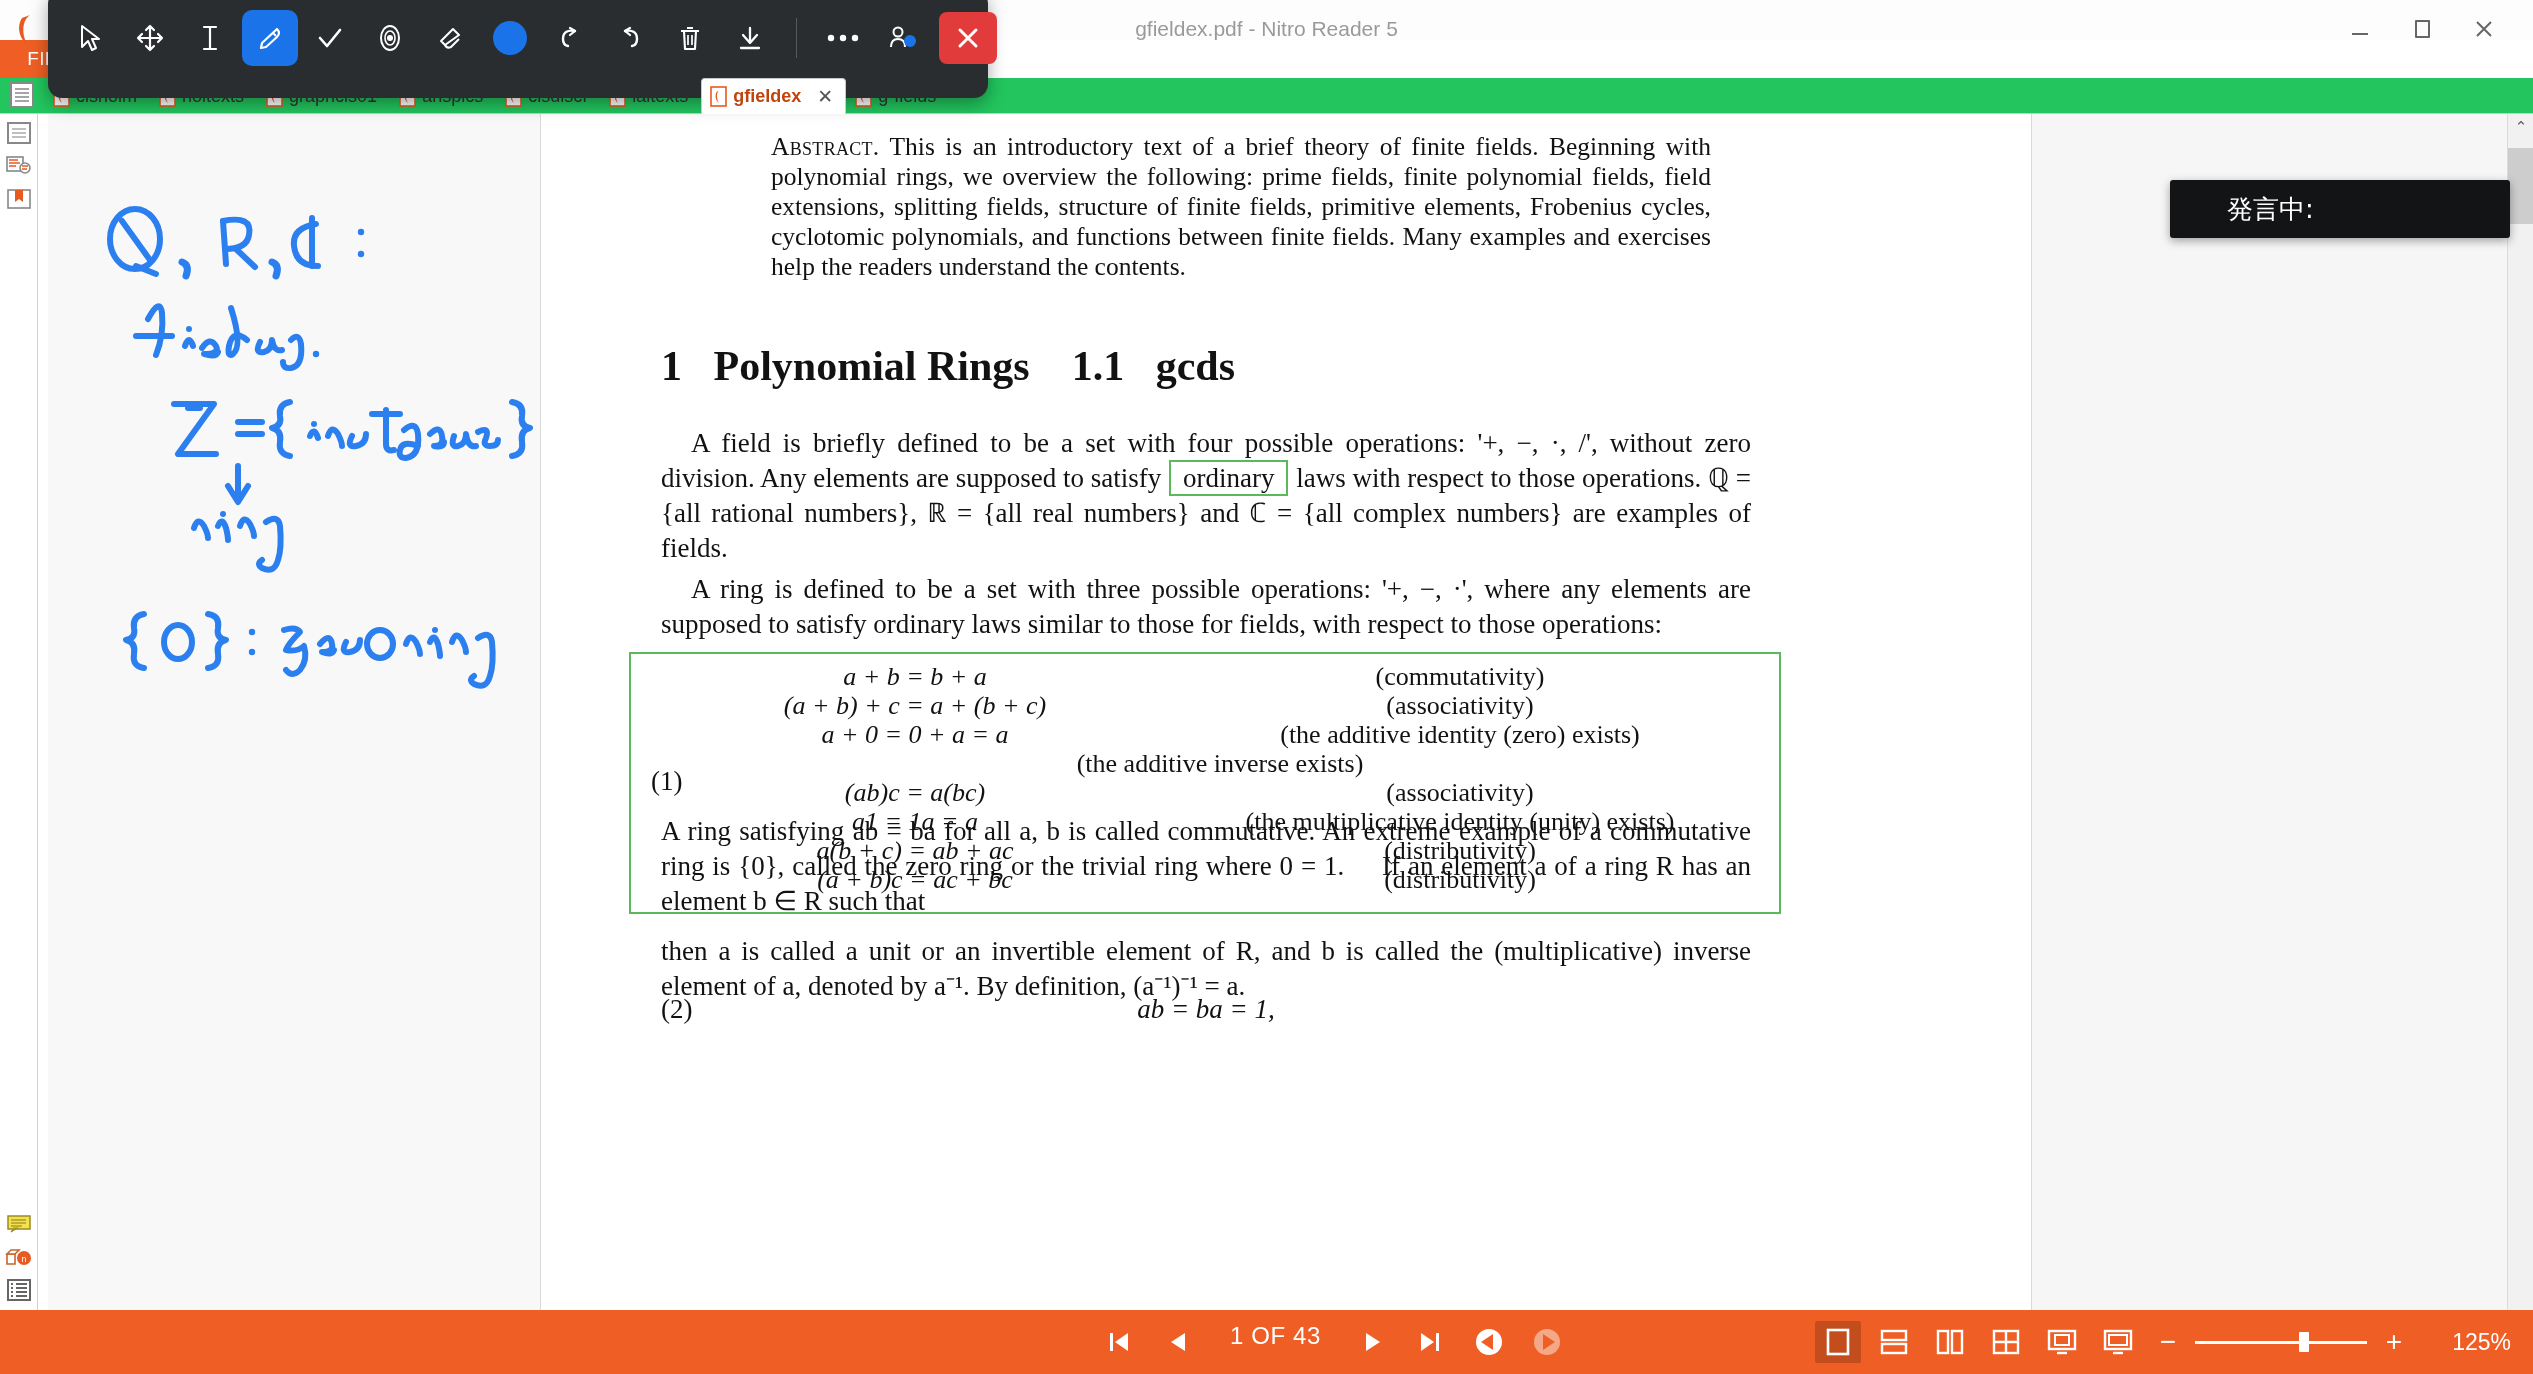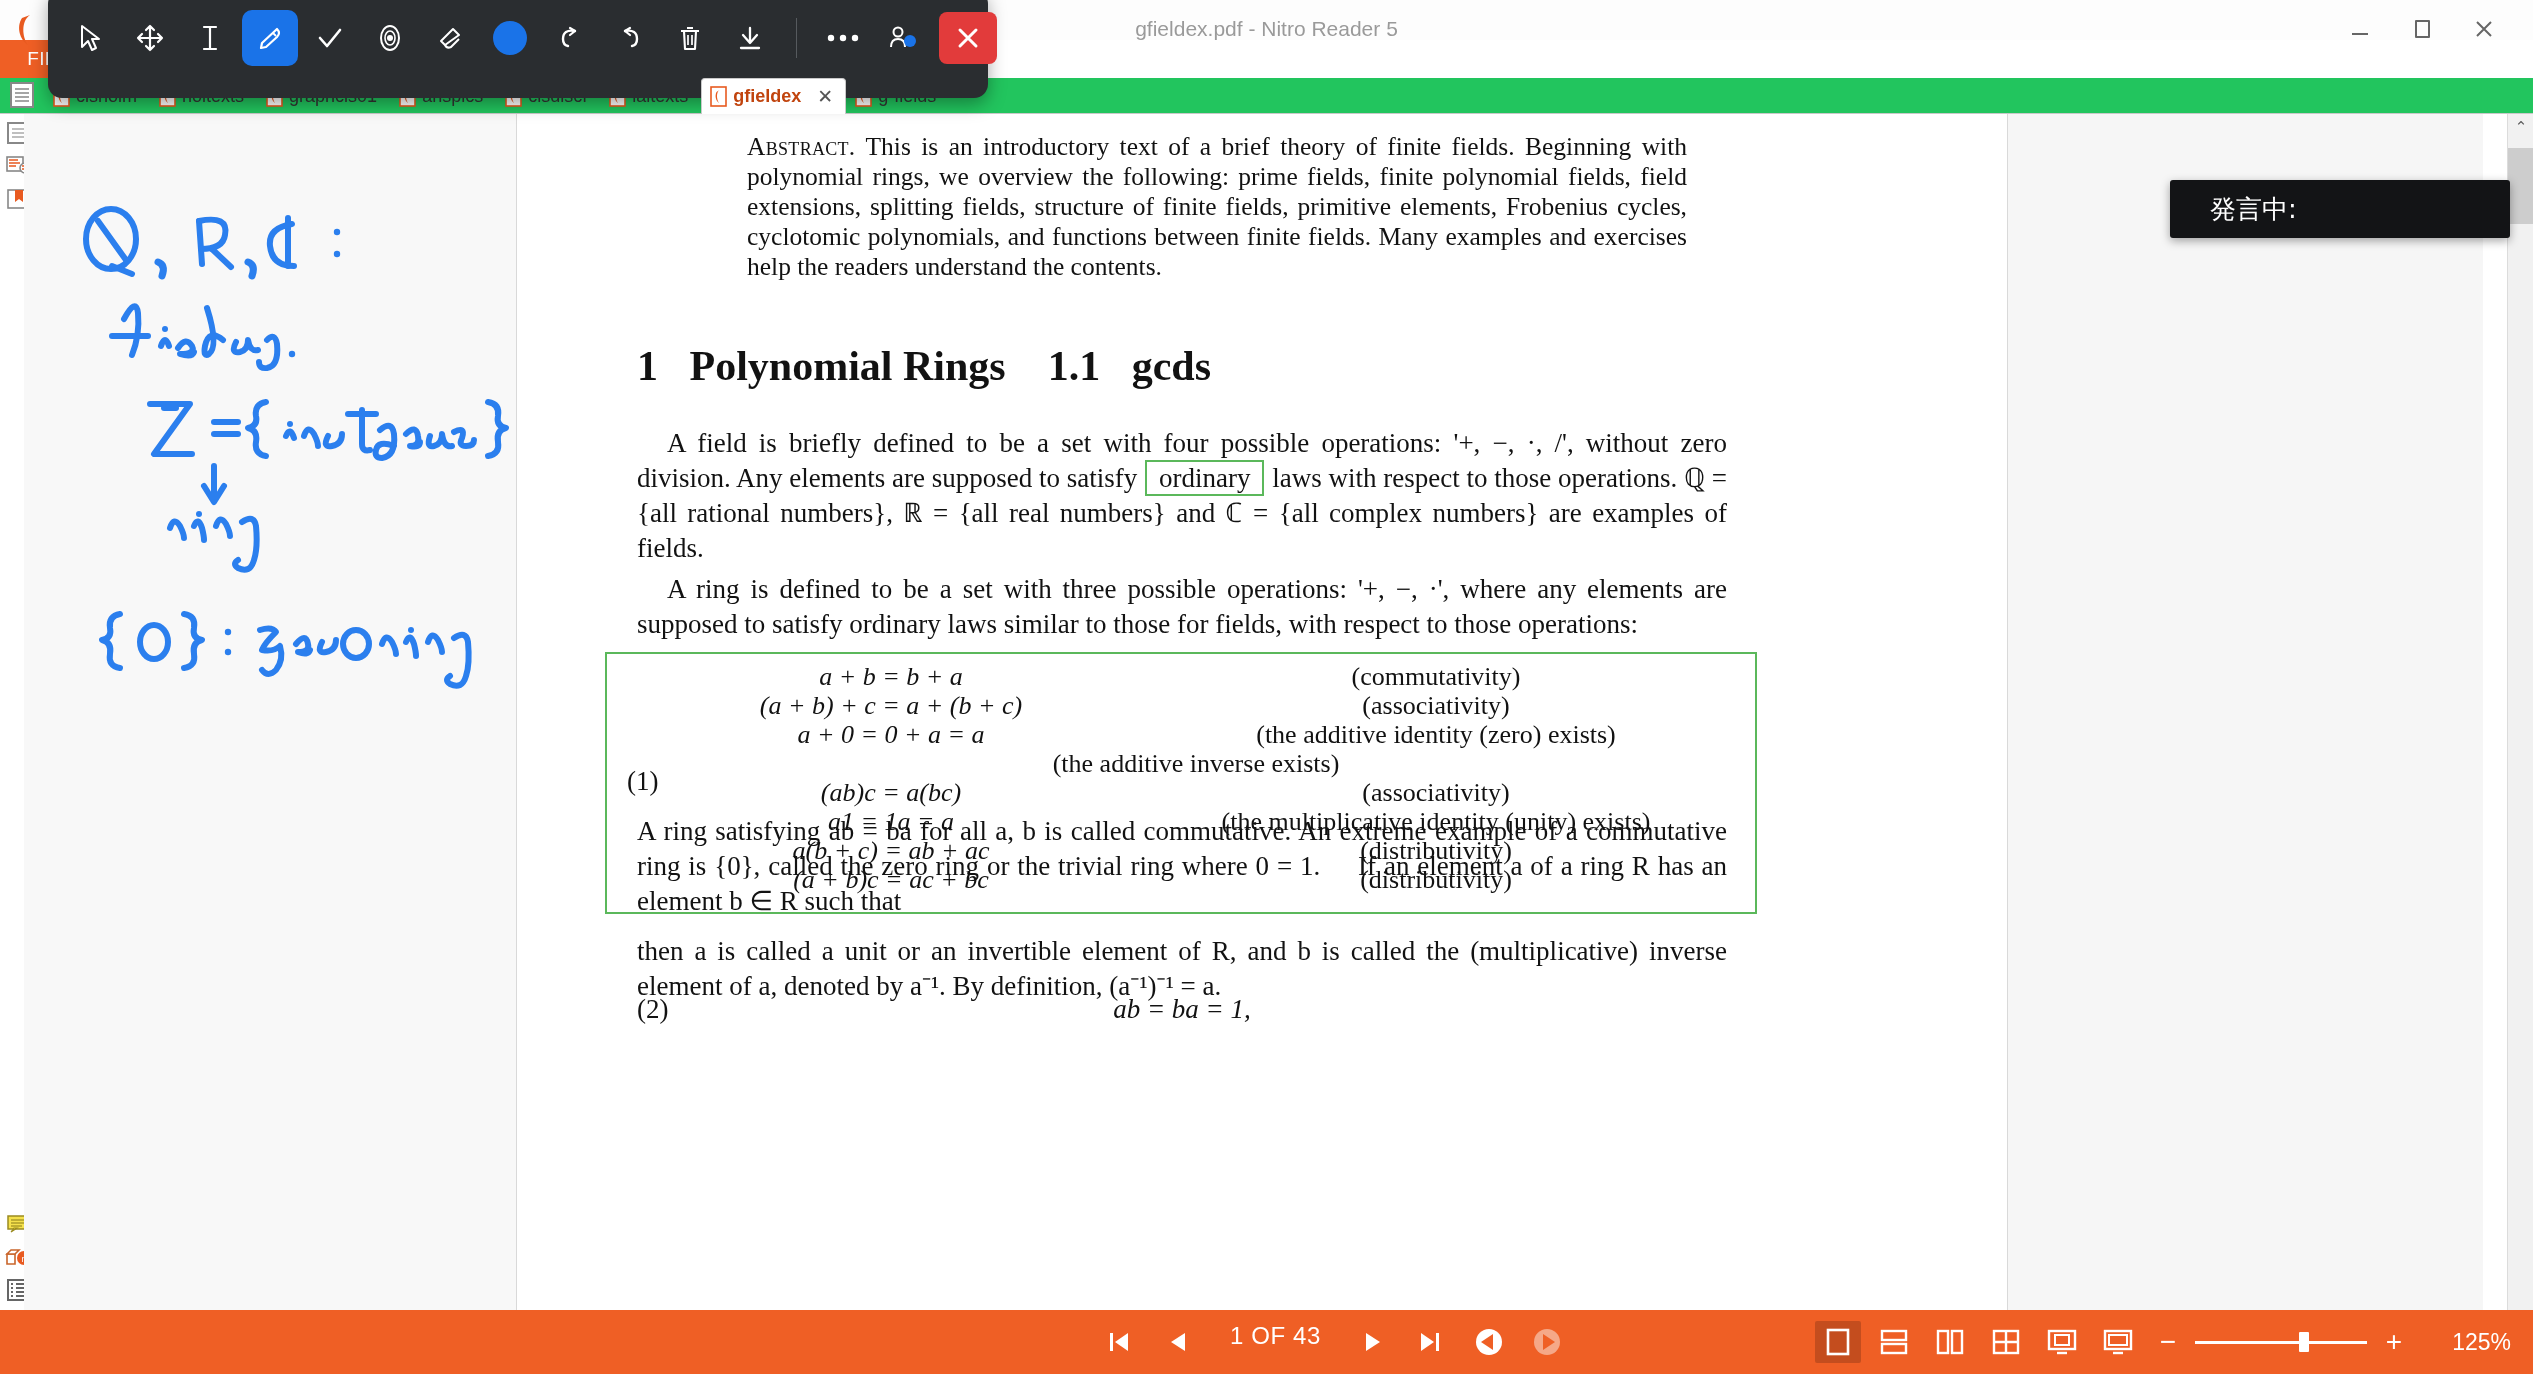--- a/index.html
+++ b/index.html
@@ -72,21 +72,21 @@
   .tab-close { margin-left: 10px; font-size: 19px; color: #555; font-weight: normal; }
 
   
   .rail { position: absolute; top: 114px; left: 0; width: 38px; height: 1196px;
       background: #ffffff; border-right: 1px solid #d2d2d2; }
   .rail-ico { width: 30px; height: 28px; margin: 5px auto 0 auto; display:flex;
       align-items:center; justify-content:center; cursor: pointer; }
   .rail-bottom { position: absolute; bottom: 6px; left: 0; width: 38px; }
 
   
-  .viewer { position: absolute; top: 114px; left: 24px; width: 2459px; height: 1196px;
+  .viewer { position: absolute; top: 114px; left: 48px; width: 2459px; height: 1196px;
       background: #f6f6f6; }
   .page { position: absolute; left: 492px; top: 0px; width: 1492px; height: 1196px;
       background: #ffffff; border-left: 1px solid #d9d9d9; border-right: 1px solid #d9d9d9; }
   .leftpane { position: absolute; left: 0; top: 0; width: 492px; height: 1196px; background: #f8f8f8; }
 
   
   .doc { position: absolute; left: 120px; top: 0; width: 1090px; color: #121212;
       font-family: "Liberation Serif", serif; }
   .abstract { position: absolute; left: 110px; top: 18px; width: 940px;
       font-size: 25.5px; line-height: 30px; text-align: justify; }
@@ -114,21 +114,21 @@
   .eq2num { position: absolute; left: 0px; top: 880px; font-size: 27px; }
   .eq2body { position: absolute; left: 0; top: 880px; width: 1090px; text-align: center;
       font-size: 27px; font-style: italic; }
 
   
   .ink { position: absolute; left: 0; top: 0; width: 492px; height: 1196px; pointer-events: none; }
 
   
   .speak-chip { position: absolute; left: 2170px; top: 180px; width: 340px; height: 58px;
       background: #131416; color: #ffffff; border-radius: 3px; display: flex;
-      align-items: center; padding-left: 40px; font-size: 26px;
+      align-items: center; padding-left: 57px; font-size: 26px;
       box-shadow: 0 3px 10px rgba(0,0,0,.35);
       font-family: "DejaVu Sans", sans-serif; }
 
   
   .vscroll { position: absolute; right: 0; top: 114px; width: 26px; height: 1196px;
       background: #f1f1f1; border-left: 1px solid #dcdcdc; }
   .vs-arrow { width: 26px; height: 26px; display: flex; align-items: center;
       justify-content: center; color: #5a5a5a; font-size: 15px; cursor: pointer; }
   .vs-thumb { position: absolute; top: 34px; left: 0; width: 26px; height: 76px;
       background: #cdcdcd; cursor: pointer; }

